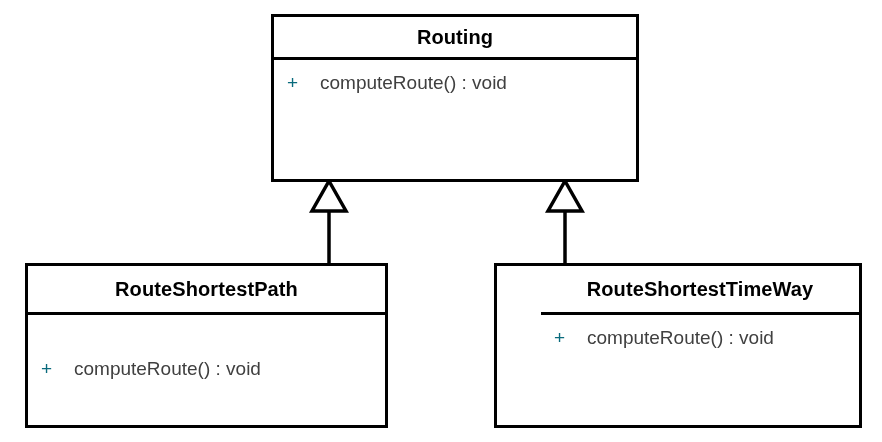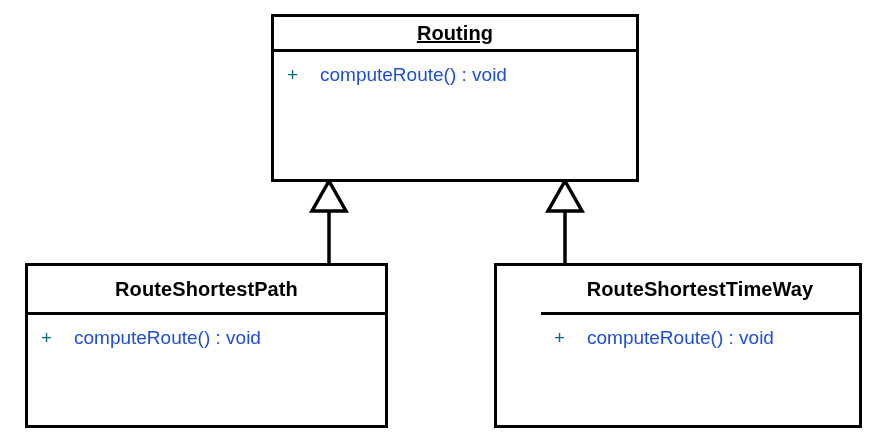--- a/index.html
+++ b/index.html
@@ -63,37 +63,38 @@
   .uml-visibility {
     display: inline-block;
     width: 46px;
     flex: 0 0 46px;
     text-align: left;
     padding-left: 13px;
     box-sizing: border-box;
     color: #0a6b7d;
   }
   .uml-member-sig {
-    color: #1d4ed8;
+    color: #404040;
   }
 
   
   #class-routing {
     left: 271px;
     top: 14px;
     width: 368px;
     height: 168px;
   }
-  #class-routing .uml-class-header { height: 35px; text-decoration: underline; }
+  #class-routing .uml-class-header { height: 43px; }
 
   #class-routeshortestpath {
     left: 25px;
     top: 263px;
     width: 363px;
     height: 165px;
+    gap: 31px;
   }
   #class-routeshortestpath .uml-class-header { height: 49px; }
 
   #class-routeshortesttimeway {
     left: 494px;
     top: 263px;
     width: 368px;
     height: 165px;
     padding-left: 44px;
   }

